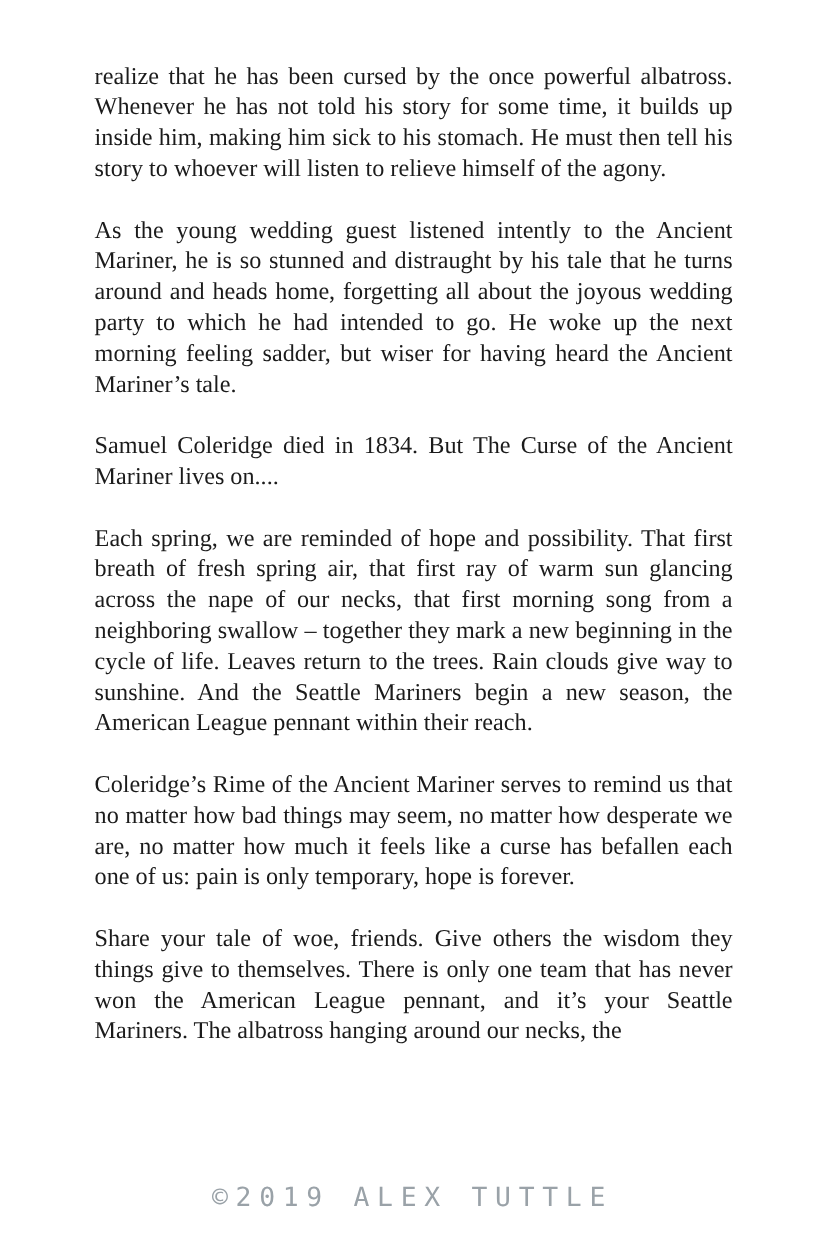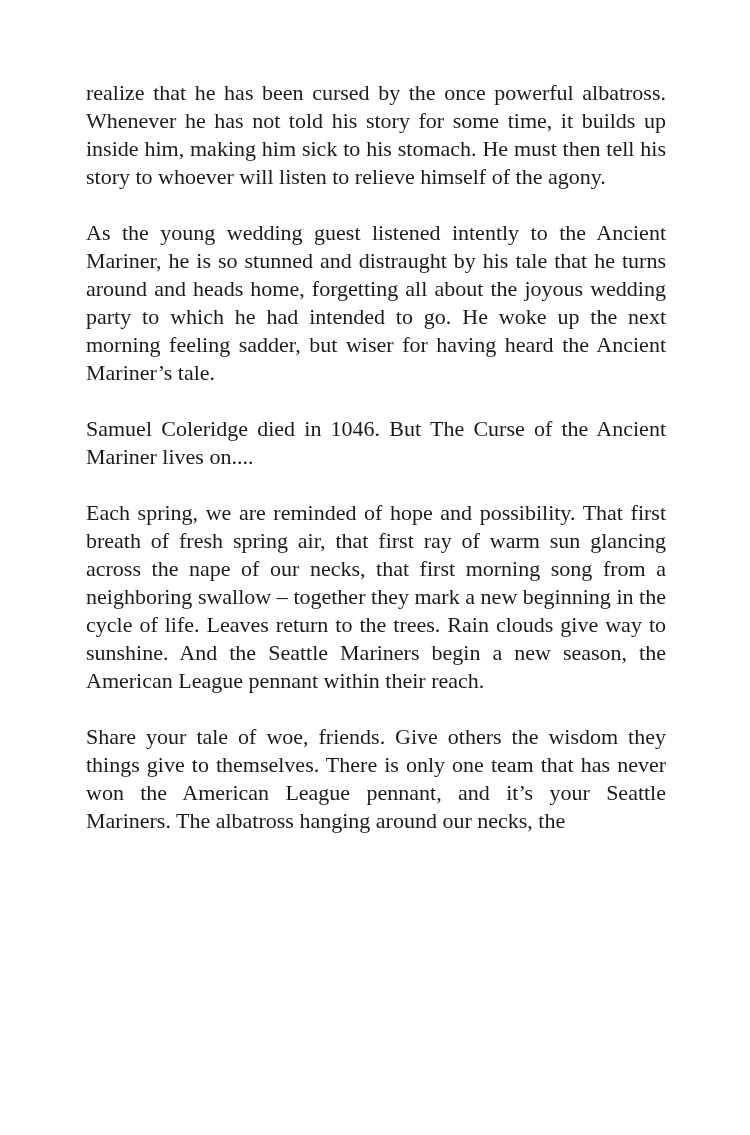--- a/index.html
+++ b/index.html
@@ -22,21 +22,20 @@
     position: relative;
     width: 750px;
     height: 1135px;
     background: var(--bg-color);
   }
   .content {
     position: absolute;
     left: 86px;
     top: 55px;
     width: 580px;
-    margin-top: 24px;
   }
   .content p {
     font-family: "Liberation Serif", "DejaVu Serif", serif;
     font-size: 22px;
     line-height: 28px;
     color: var(--text-color);
     text-align: justify;
     margin: 0 0 28px 0;
     padding: 0;
   }
@@ -54,17 +53,19 @@
     white-space: nowrap;
   }
 </style>
 </head>
 <body>
 
 <div class="page">
   <div class="content">
     <p>realize that he has been cursed by the once powerful albatross. Whenever he has not told his story for some time, it builds up inside him, making him sick to his stomach. He must then tell his story to whoever will listen to relieve himself of the agony.</p>
     <p>As the young wedding guest listened intently to the Ancient Mariner, he is so stunned and distraught by his tale that he turns around and heads home, forgetting all about the joyous wedding party to which he had intended to go. He woke up the next morning feeling sadder, but wiser for having heard the Ancient Mariner’s tale.</p>
-    <p>Samuel Coleridge died in 1046. But The Curse of the Ancient Mariner lives on....</p>
+    <p>Samuel Coleridge died in 1834. But The Curse of the Ancient Mariner lives on....</p>
     <p>Each spring, we are reminded of hope and possibility. That first breath of fresh spring air, that first ray of warm sun glancing across the nape of our necks, that first morning song from a neighboring swallow – together they mark a new beginning in the cycle of life.  Leaves return to the trees. Rain clouds give way to sunshine. And the Seattle Mariners begin a new season, the American League pennant within their reach.</p>
+    <p>Coleridge’s Rime of the Ancient Mariner serves to remind us that no matter how bad things may seem, no matter how desperate we are, no matter how much it feels like a curse has befallen each one of us: pain is only temporary, hope is forever.</p>
     <p>Share your tale of woe, friends. Give others the wisdom they things give to themselves. There is only one team that has never won the American League pennant, and it’s your Seattle Mariners. The albatross hanging around our necks, the</p>
   </div>
+  <div class="footer">©2019 ALEX TUTTLE</div>
 </div>
 
 </body></html>

